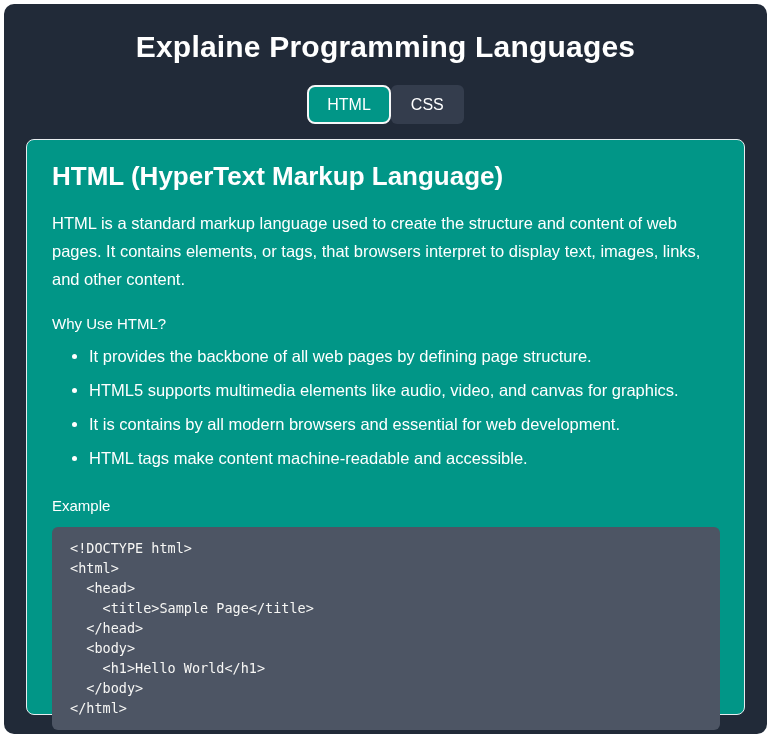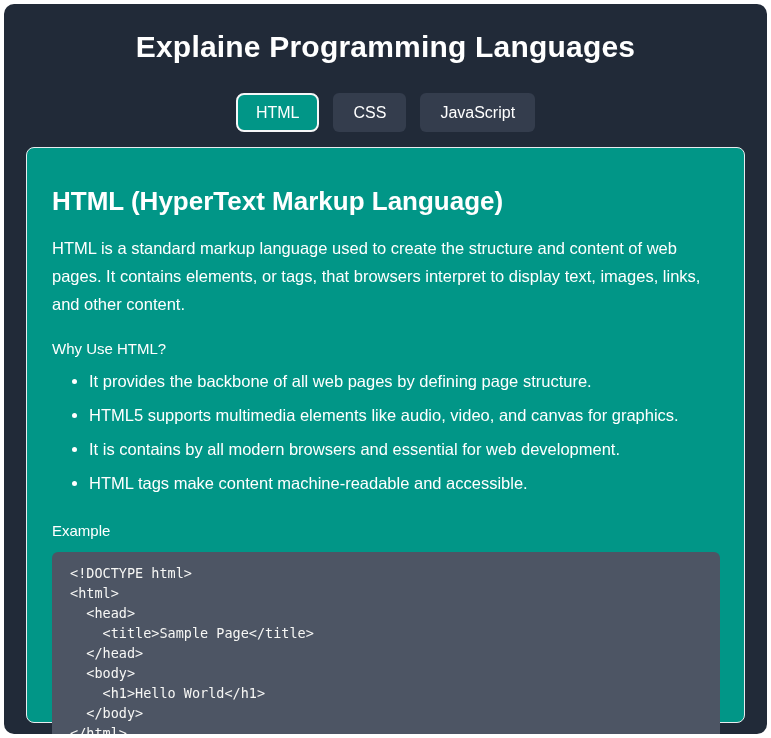--- a/index.html
+++ b/index.html
@@ -31,25 +31,24 @@
   }
   .page-title {
     margin: 26px 0 0 0;
     text-align: center;
     font-size: 30px;
     font-weight: 700;
     letter-spacing: 0.2px;
     color: var(--text);
   }
   .tab-bar {
-    margin-top: 29px;
+    margin-top: 21px;
     display: flex;
     justify-content: center;
     align-items: center;
-    gap: 14px;
   }
   .tab {
     background: var(--tab-bg);
     color: var(--text);
     font-family: "Liberation Sans", sans-serif;
     font-size: 16px;
     border: 2px solid transparent;
     border-radius: 6px;
     padding: 8px 18px;
     cursor: pointer;
@@ -58,21 +57,21 @@
   .tab.active {
     background: var(--accent-teal);
     border: 2px solid #f6f7f8;
     border-radius: 8px;
   }
   .card {
     margin: 15px 22px 0 22px;
     background: var(--accent-teal);
     border: 1px solid var(--card-border);
     border-radius: 8px;
-    padding: 38px 24px 26px 25px;
+    padding: 21px 24px 26px 25px;
     height: 576px;
   }
   .card-heading {
     margin: 0 0 17px 0;
     font-size: 26px;
     font-weight: 700;
     color: var(--text);
   }
   .card-description {
     margin: 0 0 22px 0;
@@ -113,21 +112,20 @@
 </head>
 <body>
 
 <div class="app">
 
   <h1 class="page-title">Explaine Programming Languages</h1>
 
   <div class="tab-bar">
     <button class="tab active">HTML</button>
     <button class="tab">CSS</button>
-    <button class="tab">JavaScript</button>
   </div>
 
   <div class="card">
     <h2 class="card-heading">HTML (HyperText Markup Language)</h2>
     <p class="card-description">HTML is a standard markup language used to create the structure and content of web pages. It contains elements, or tags, that browsers interpret to display text, images, links, and other content.</p>
 
     <h3 class="sub-heading">Why Use HTML?</h3>
     <ul class="benefits-list">
       <li>It provides the backbone of all web pages by defining page structure.</li>
       <li>HTML5 supports multimedia elements like audio, video, and canvas for graphics.</li>

